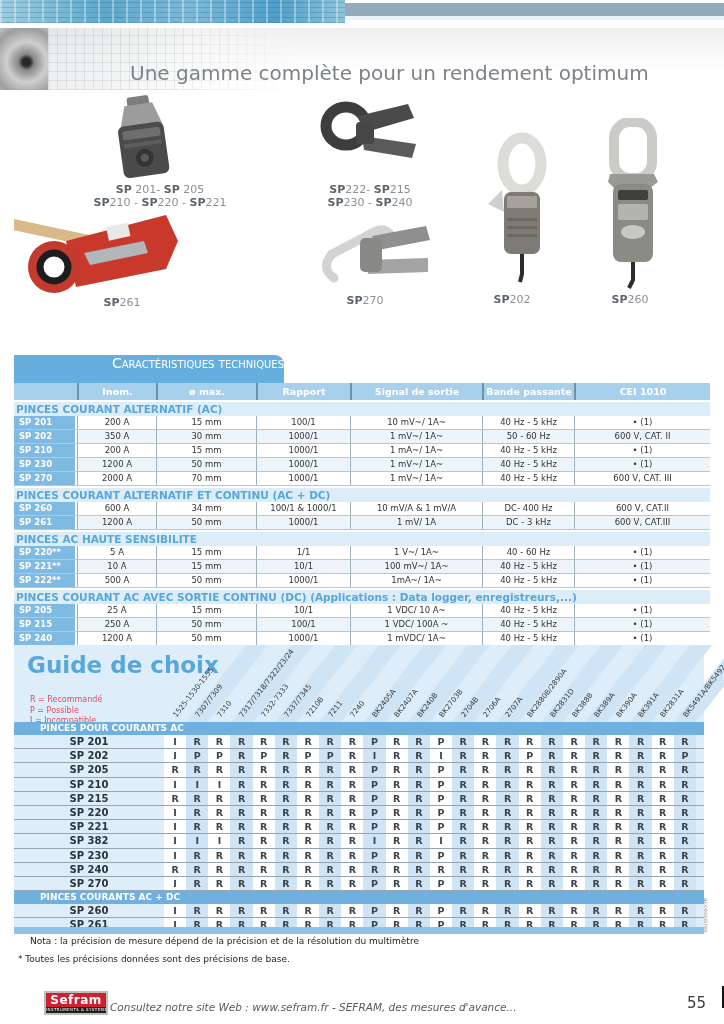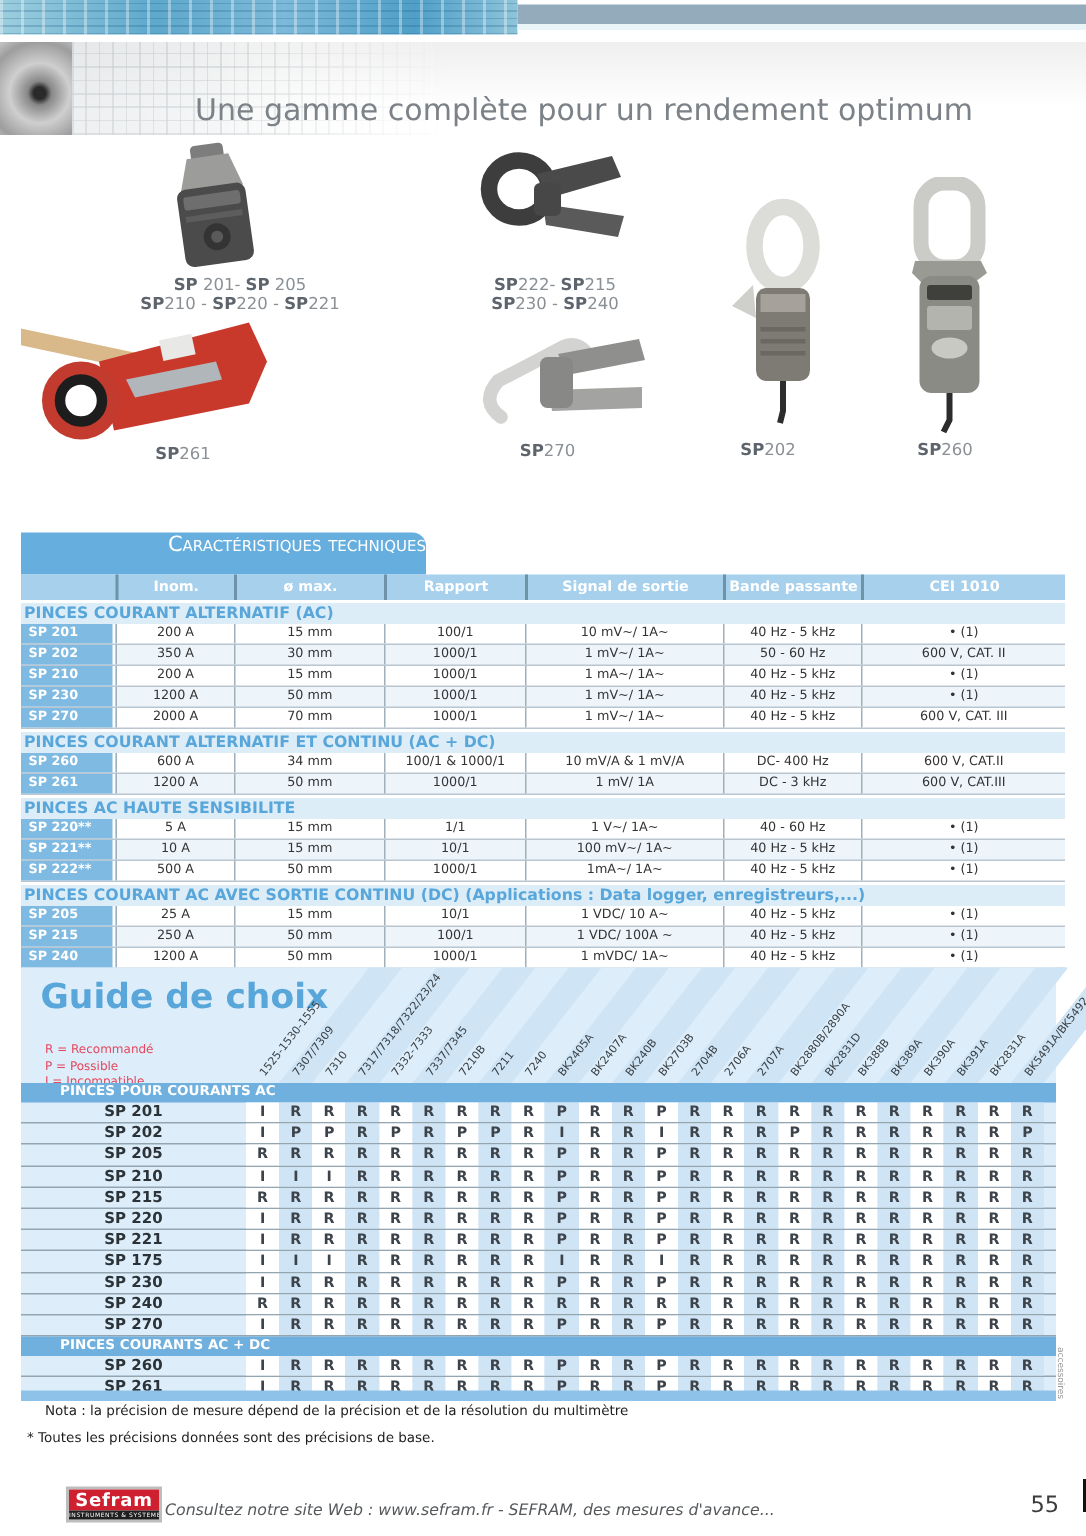--- a/index.html
+++ b/index.html
@@ -543,21 +543,21 @@
           <div class="gcell white">R</div>
           <div class="gcell blue">R</div>
           <div class="gcell white">R</div>
           <div class="gcell blue">R</div>
           <div class="gcell white">R</div>
           <div class="gcell blue">R</div>
           <div class="gcell white">R</div>
           <div class="gcell blue">R</div>
         </div>
         <div class="grow">
-          <div class="gmodel">SP 175</div>
+          <div class="gmodel">SP 382</div>
           <div class="gcell white">I</div>
           <div class="gcell blue">I</div>
           <div class="gcell white">I</div>
           <div class="gcell blue">R</div>
           <div class="gcell white">R</div>
           <div class="gcell blue">R</div>
           <div class="gcell white">R</div>
           <div class="gcell blue">R</div>
           <div class="gcell white">R</div>
           <div class="gcell blue">I</div>

